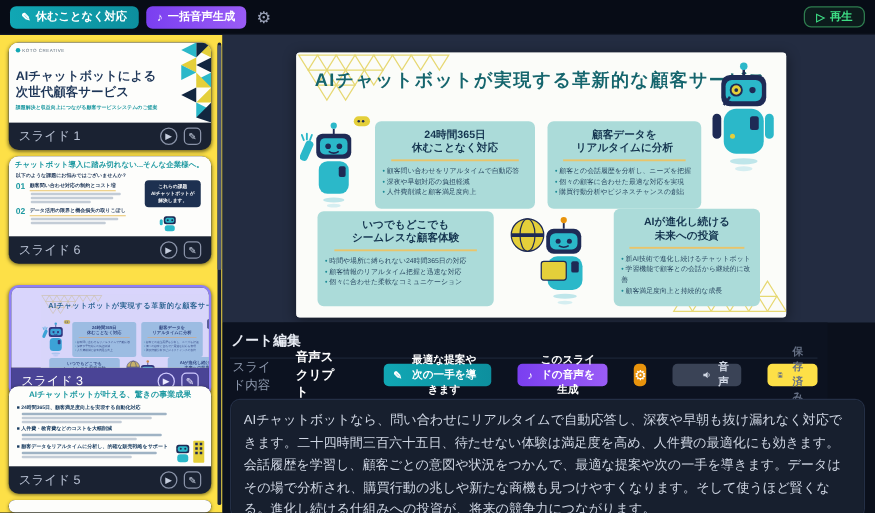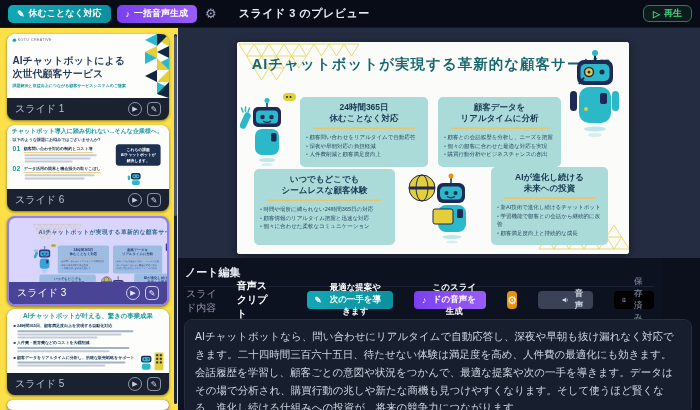--- a/index.html
+++ b/index.html
@@ -27,21 +27,21 @@
   .sb-thumbbar { position:absolute; right:1px; top:8px; height:180px; width:3px; background:#4a5670; border-radius:2px;}
   .card { position:absolute; left:7px; width:162px; border-radius:8px; overflow:hidden;
     background:#1a2232; box-shadow:0 1px 3px rgba(0,0,0,.5); }
   .thumb { height:64px; background:#fdfdfb; position:relative; overflow:hidden; }
   .cap { height:22px; display:flex; align-items:center; padding:0 8px; gap:5px; color:#b9c2d4; font-size:10px;}
   .cap .spacer{flex:1}
   .icirc { width:14px; height:14px; border:1px solid #8a93a8; border-radius:50%; color:#c6cede;
     font-size:7px; display:inline-flex; align-items:center; justify-content:center; cursor:pointer;}
   .isq { width:14px; height:14px; border:1px solid #8a93a8; border-radius:4px; color:#c6cede;
     font-size:8px; display:inline-flex; align-items:center; justify-content:center; cursor:pointer;}
-  .card-sel { border:2px solid #8e7ff5; background:#2e2b55; }
+  .card-sel { border:2px solid #8e7ff5; background:#2e2b55;margin-top:12px; }
   .card-sel .thumb::after{ content:""; position:absolute; inset:0; background:rgba(110,96,255,.25); }
   .card-sel .cap { background:#4a4496; color:#fff; }
   .card-sel .icirc,.card-sel .isq{ border-color:#cfc9ff; color:#eceaff; }
 
   .mini { width:405px; height:160px; transform:scale(0.4); transform-origin:0 0; position:absolute; left:0; top:0;
     background:#fdfdfb; }
   .m-title-teal { color:#1b98a0; font-weight:bold; }
   .bar { background:#c3ccd6; border-radius:2px; height:5px; margin:3px 0; }
   .bar.t { background:#9fb3c4; }
 
@@ -66,41 +66,40 @@
   .tabrow { display:flex; align-items:center; height:26px; gap:16px; }
   .tab { font-size:10px; color:#8b96ab; padding:5px 2px 4px; cursor:pointer; }
   .tab.active { color:#fff; font-weight:bold; border-bottom:2px solid #7c6cf0; }
   .sm-btn { height:18px; border:none; border-radius:4px; color:#fff; font-size:8.5px; font-weight:bold;
     display:inline-flex; align-items:center; gap:4px; padding:0 8px; cursor:pointer; }
   .sm-teal { background:linear-gradient(90deg,#11a7b4,#0d8f9e); }
   .sm-purple { background:linear-gradient(90deg,#7a3ff0,#9a5cf6); }
   .sq-orange { width:18px; height:18px; background:#e8930c; border:none; border-radius:4px; color:#fff;
     font-size:11px; display:inline-flex; align-items:center; justify-content:center; cursor:pointer;}
   .sm-grey { background:#3a4356; color:#d0d7e4; }
-  .sm-dis { background:#000000; color:#667085; }
+  .sm-dis { background:#fde047; color:#667085; }
   .script-area { margin-top:6px; width:508px; height:96px; background:#171f2e; border:1px solid #242f45;
     border-radius:8px; color:#cfd6e3; font-size:10.5px; line-height:1.7; padding:8px 10px; resize:none;
     font-family:"Liberation Sans","DejaVu Sans",sans-serif; outline:none;}
 
   .pre { white-space:pre-line; }
 </style>
 </head>
 <body>
 
 <div class="topbar">
   <button class="pill-btn btn-teal">
     <span>✎</span>
     <span>休むことなく対応</span>
   </button>
   <button class="pill-btn btn-purple">
     <span>♪</span>
     <span>一括音声生成</span>
   </button>
   <button class="gearbtn">⚙</button>
-  <span class="tb-title">スライド 3 のプレビュー</span>
   <span class="spacer"></span>
   <button class="play-btn">
     <span>▷</span>
     <span>再生</span>
   </button>
 </div>
 
 <div class="sidebar">
   <div class="sb-track"></div>
   <div class="sb-thumbbar"></div>

